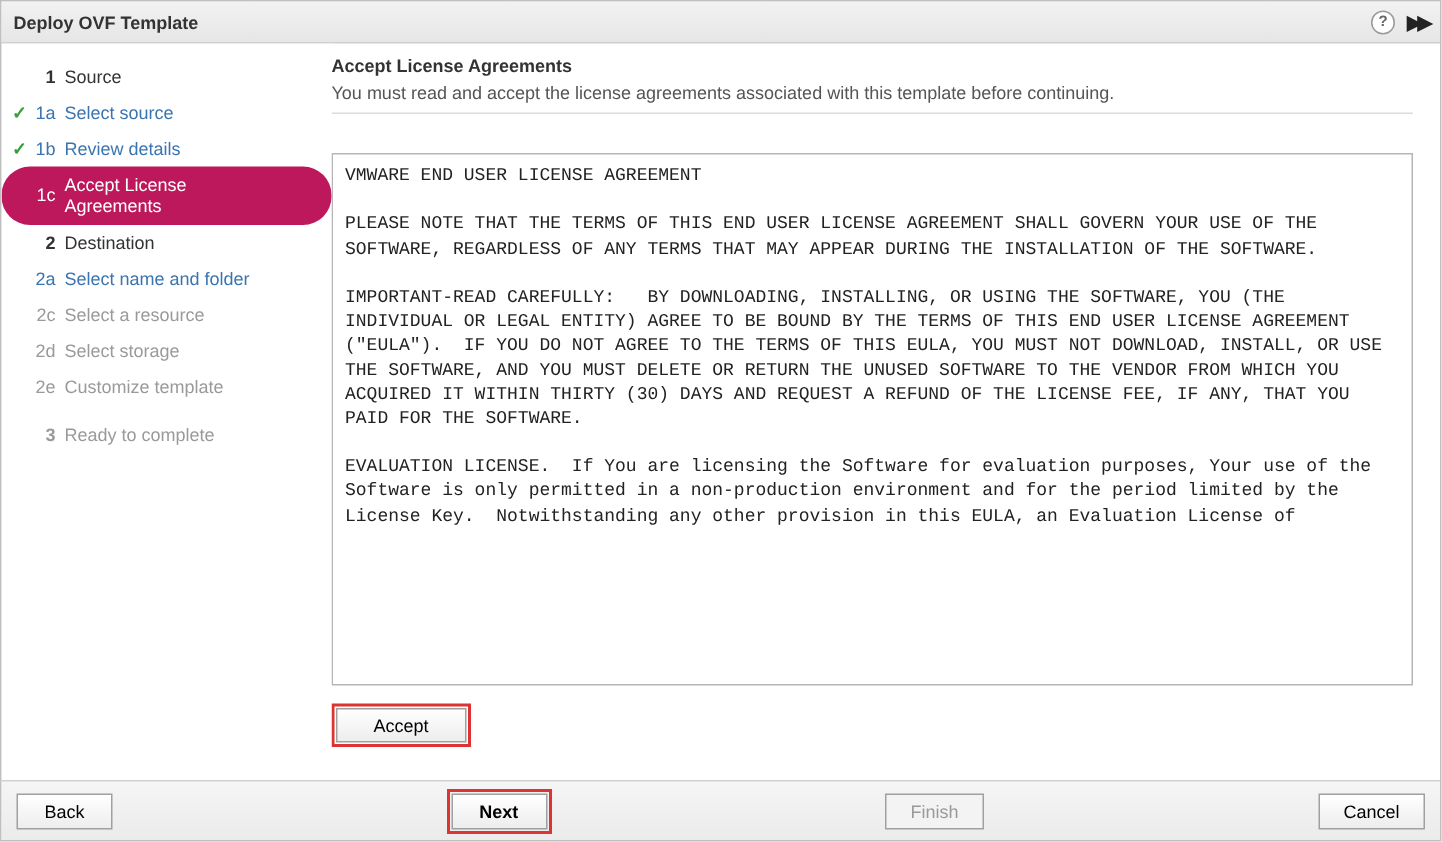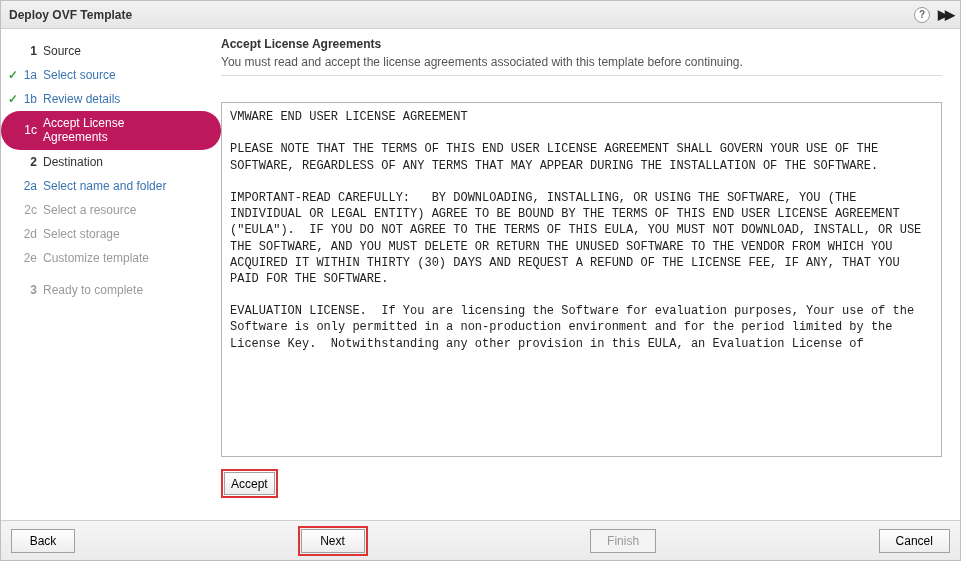--- a/index.html
+++ b/index.html
@@ -123,21 +123,21 @@
     font-family: Liberation Mono, monospace;
   }
 
   .accept-row {
     margin-top: 12px;
   }
   .accept-btn {
     border: 1px solid #a0a0a0;
     background: linear-gradient(#ffffff, #ededed);
     height: 23px;
-    padding: 0 6px;
+    padding: 0 24px;
     font-size: 12px;
     cursor: pointer;
   }
   .redbox {
     display: inline-block;
     border: 2px solid #d33; 
     padding: 1px;
   }
 
   .footer {
@@ -152,21 +152,21 @@
   }
   .footer .btn {
     height: 24px;
     border: 1px solid #a0a0a0;
     background: linear-gradient(#ffffff, #ededed);
     padding: 0 16px;
     font-size: 12px;
     cursor: pointer;
     min-width: 64px;
   }
-  .footer .btn.primary { font-weight: normal; }
+  .footer .btn.primary { font-weight: bold; }
   .footer .btn:disabled {
     color: #9a9a9a;
     background: #f3f3f3;
     cursor: default;
   }
   .footer .redwrap {
     border: 2px solid #d33;
     padding: 1px;
     display: inline-flex;
   }

